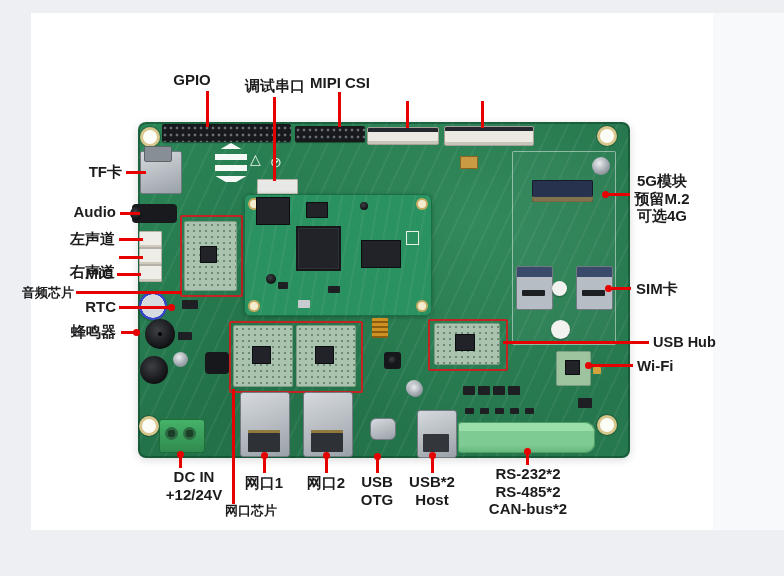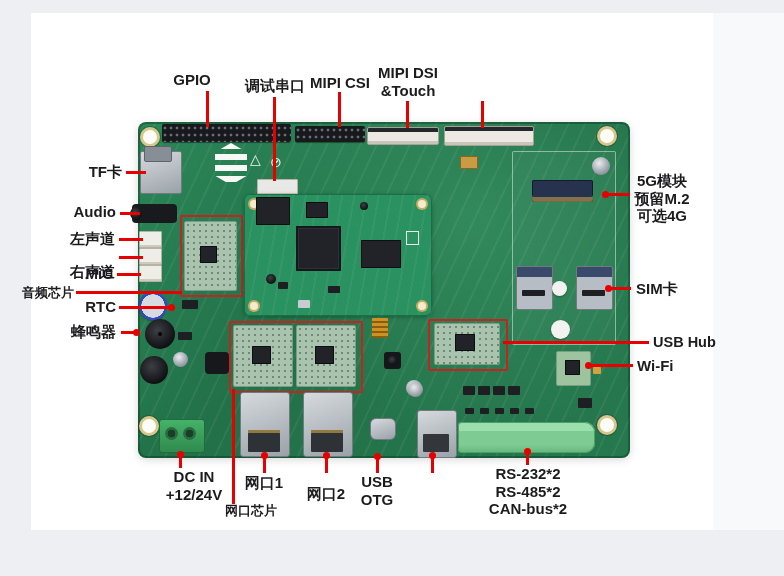--- a/index.html
+++ b/index.html
@@ -224,22 +224,20 @@
   <div class="lnv" style="left:376px;top:458px;height:15px;"></div>
   <div class="dot" style="left:374px;top:453px;"></div>
   <div class="lnv" style="left:431px;top:457px;height:16px;"></div>
   <div class="dot" style="left:429px;top:452px;"></div>
   <div class="lnv" style="left:526px;top:453px;height:12px;"></div>
   <div class="dot" style="left:524px;top:448px;"></div>
 
   <div class="lbl tc" style="left:168px;top:71px;width:48px;">GPIO</div>
   <div class="lbl tc" style="left:241px;top:77px;width:68px;">调试串口</div>
   <div class="lbl tc" style="left:306px;top:74px;width:68px;">MIPI CSI</div>
-  <div class="lbl tc" style="left:372px;top:64px;width:72px;">MIPI DSI
-&amp;Touch</div>
 
   <div class="lbl tr" style="left:72px;top:163px;width:50px;">TF卡</div>
   <div class="lbl tr" style="left:58px;top:203px;width:58px;">Audio</div>
   <div class="lbl tr" style="left:56px;top:230px;width:59px;">左声道</div>
   <div class="lbl tr" style="left:56px;top:248px;width:59px;margin-top:15px;">右声道</div>
   <div class="lbl tr" style="left:56px;top:265px;width:57px;">MiC</div>
   <div class="lbl tr sm" style="left:18px;top:285px;width:56px;">音频芯片</div>
   <div class="lbl tr" style="left:66px;top:298px;width:50px;">RTC</div>
   <div class="lbl tr" style="left:54px;top:323px;width:62px;">蜂鸣器</div>
 
@@ -247,20 +245,22 @@
 预留M.2
 可选4G</div>
   <div class="lbl tl" style="left:636px;top:280px;width:60px;">SIM卡</div>
   <div class="lbl tl bb" style="left:653px;top:334px;width:70px;">USB Hub</div>
   <div class="lbl tl" style="left:637px;top:357px;width:60px;">Wi-Fi</div>
 
   <div class="lbl tc" style="left:156px;top:468px;width:76px;">DC IN
 +12/24V</div>
   <div class="lbl tc sm" style="left:222px;top:503px;width:58px;">网口芯片</div>
   <div class="lbl tc" style="left:241px;top:474px;width:46px;">网口1</div>
-  <div class="lbl tc" style="left:303px;top:485px;width:46px;">网口2</div>
+  <div class="lbl tc" style="left:303px;top:474px;width:46px;">网口2</div>
   <div class="lbl tc" style="left:351px;top:473px;width:52px;">USB
 OTG</div>
+  <div class="lbl tc" style="left:404px;top:473px;width:56px;">USB*2
+Host</div>
   <div class="lbl tc" style="left:485px;top:465px;width:86px;">RS-232*2
 RS-485*2
 CAN-bus*2</div>
 
 </div>
 
 </body></html>

